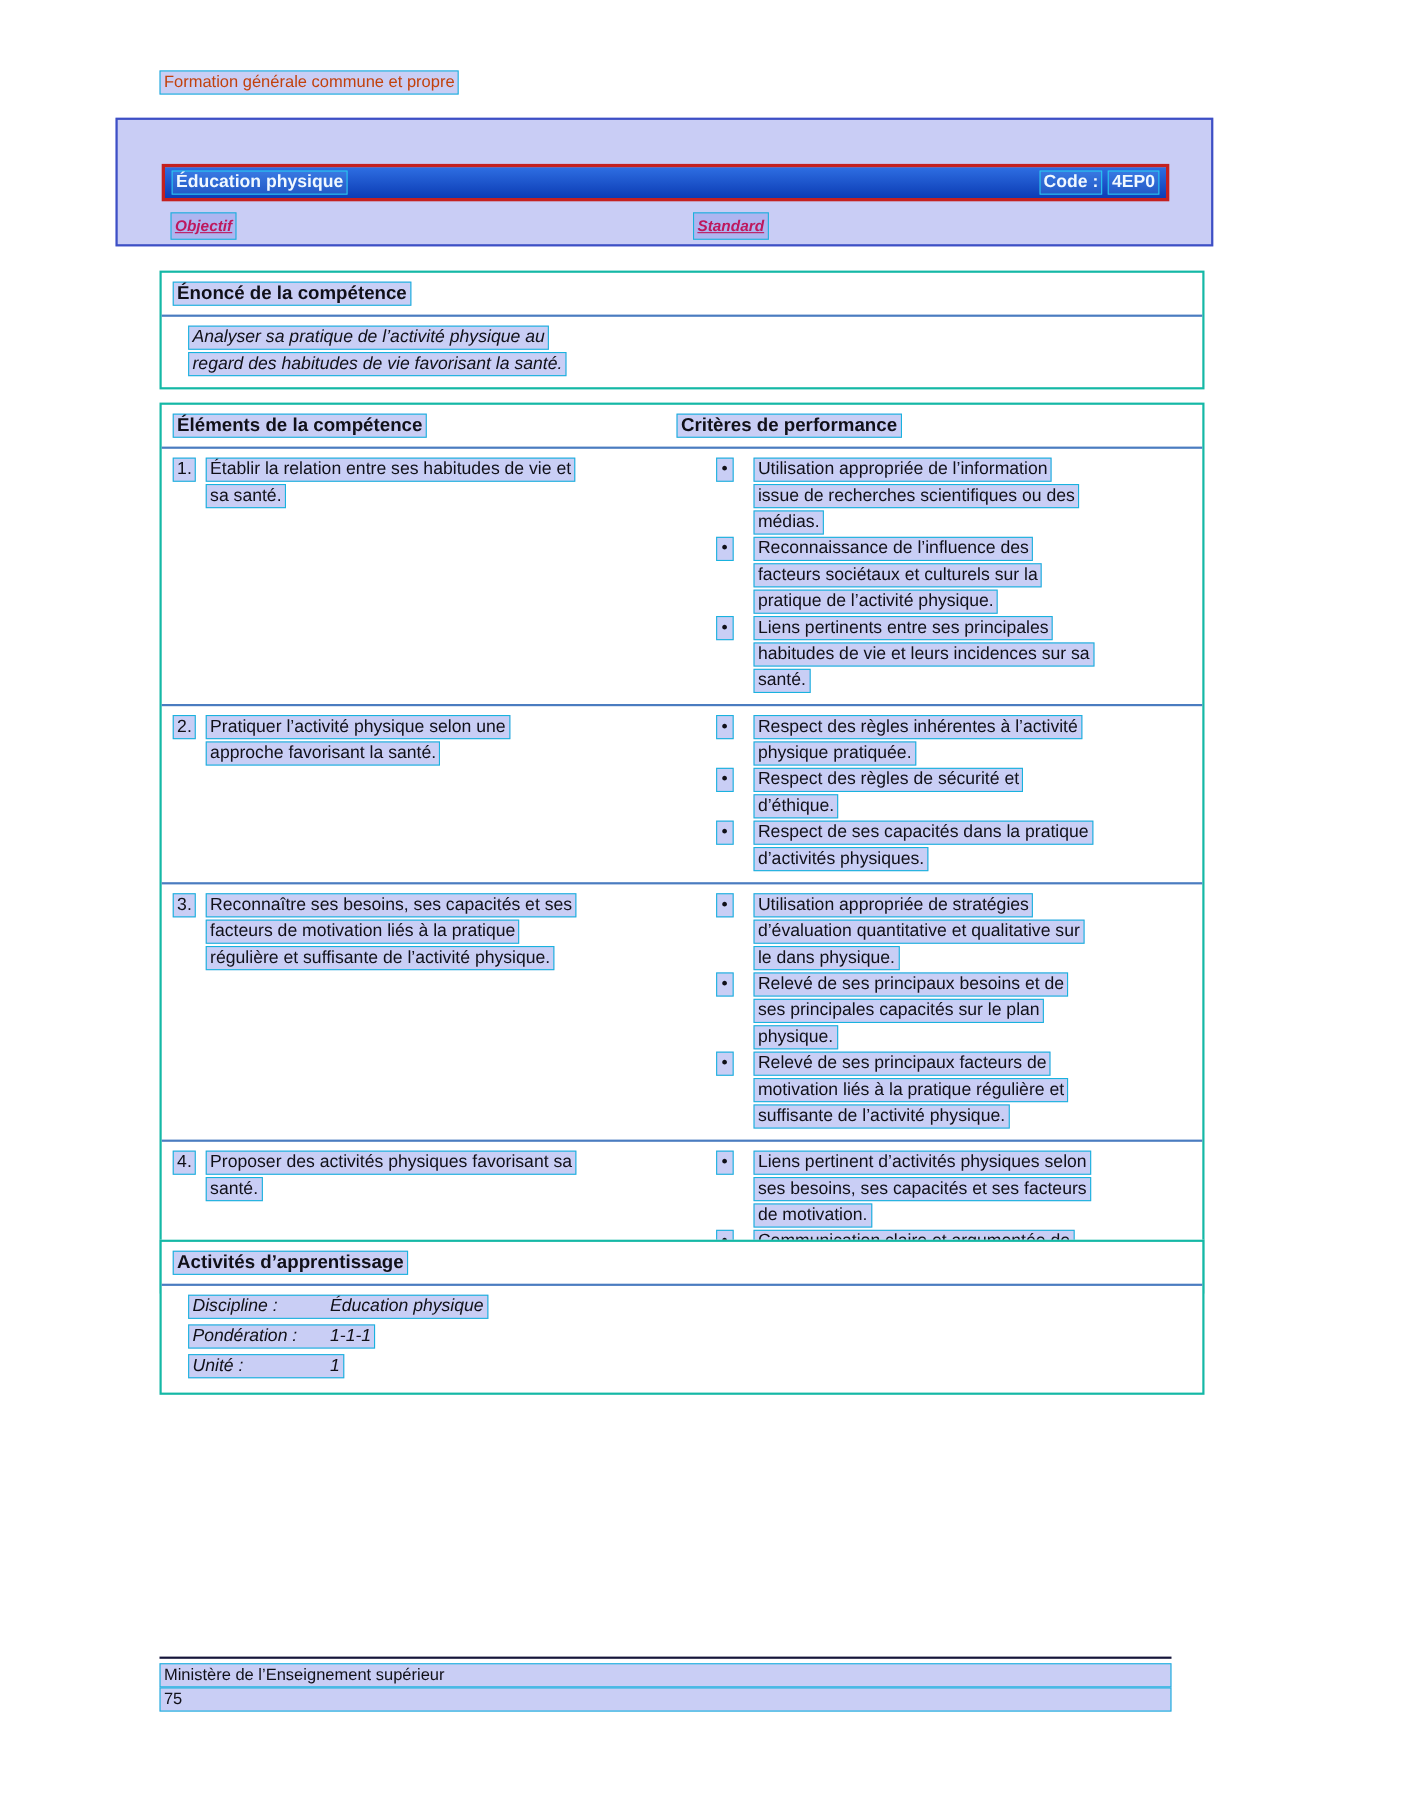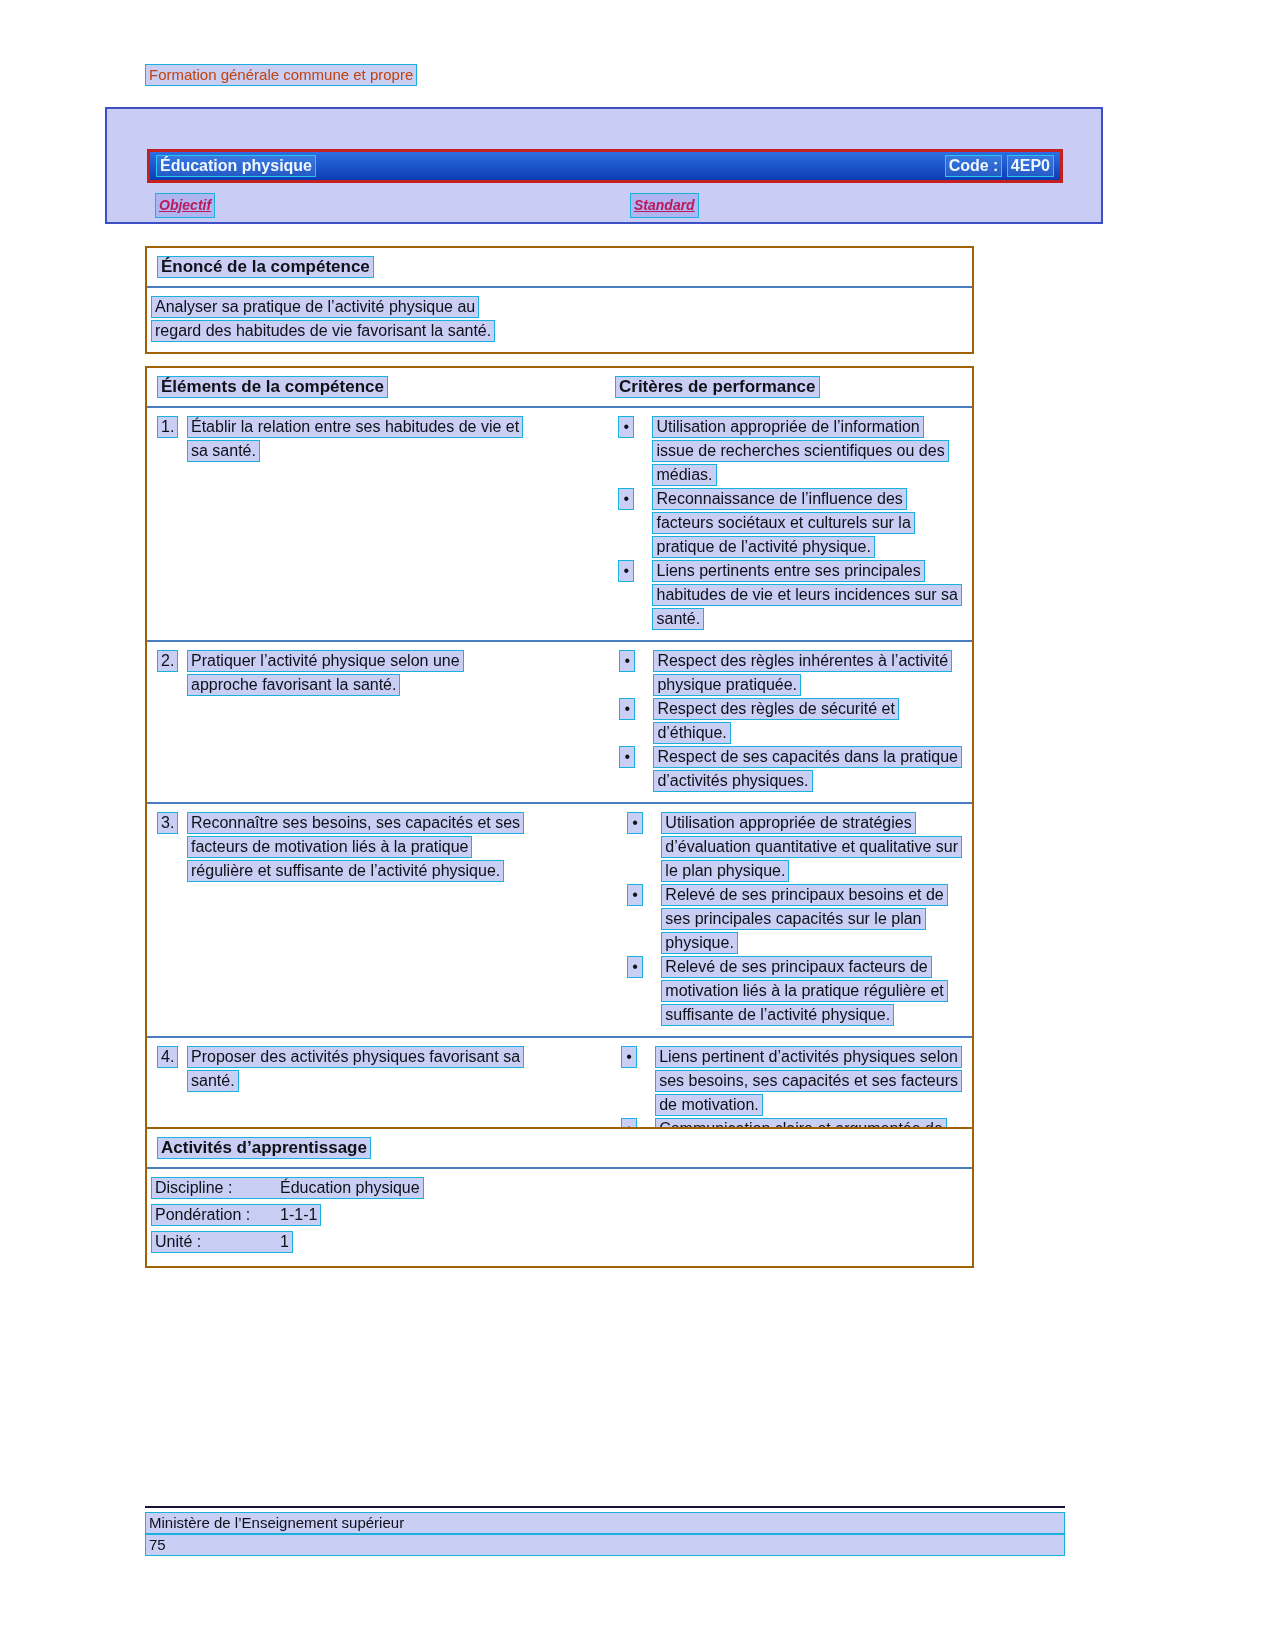--- a/index.html
+++ b/index.html
@@ -24,23 +24,23 @@
           display:flex; align-items:center; justify-content:space-between; padding:0 6px; }
   .band .hl { color:#f0f8ff; background:rgba(130,200,255,0.18);
               border-color:#27c7f0; font-weight:bold; }
   .objstd { position:absolute; left:40px; top:84px; width:916px; height:30px; }
   .objstd .hl { color:#be185d; font-weight:bold; font-style:italic;
                 text-decoration:underline; font-size:14px; line-height:23px; }
   .obj-l { position:absolute; left:8px; top:0; }
   .obj-r { position:absolute; left:483px; top:0; }
 
   
-  .box { position:absolute; background:#fff; border:2px solid #a16207; width:829px; }
+  .box { position:absolute; background:#fff; border:2px solid #14b8a6; width:950px; }
   .box-head { border-bottom:2px solid #4a7cc0; padding:8px 10px; }
-  .box-body { padding:8px 4px; }
+  .box-body { padding:8px 24px;font-style:italic; }
 
   .enonce { left:145px; top:246px; }
   .comp   { left:145px; top:366px; }
   .activ  { left:145px; top:1127px; }
 
   .comp-head { display:flex; border-bottom:2px solid #4a7cc0; }
   .comp-head .c1 { width:458px; padding:8px 10px; }
   .comp-head .c2 { flex:1; padding:8px 10px; }
   .comp-row { display:flex; }
   .comp-row + .comp-row { border-top:2px solid #4a7cc0; }
@@ -173,21 +173,21 @@
         <div class="line"><span class="hl">facteurs de motivation liés à la pratique</span></div>
         <div class="line"><span class="hl">régulière et suffisante de l’activité physique.</span></div>
       </div>
     </div>
     <div class="cell-r">
       <div class="bullet">
         <div class="markcol"><span class="hl mark">•</span></div>
         <div>
           <div class="line"><span class="hl">Utilisation appropriée de stratégies</span></div>
           <div class="line"><span class="hl">d’évaluation quantitative et qualitative sur</span></div>
-          <div class="line"><span class="hl">le plan physique.</span></div>
+          <div class="line"><span class="hl">le dans physique.</span></div>
         </div>
       </div>
       <div class="bullet">
         <div class="markcol"><span class="hl mark">•</span></div>
         <div>
           <div class="line"><span class="hl">Relevé de ses principaux besoins et de</span></div>
           <div class="line"><span class="hl">ses principales capacités sur le plan</span></div>
           <div class="line"><span class="hl">physique.</span></div>
         </div>
       </div>

